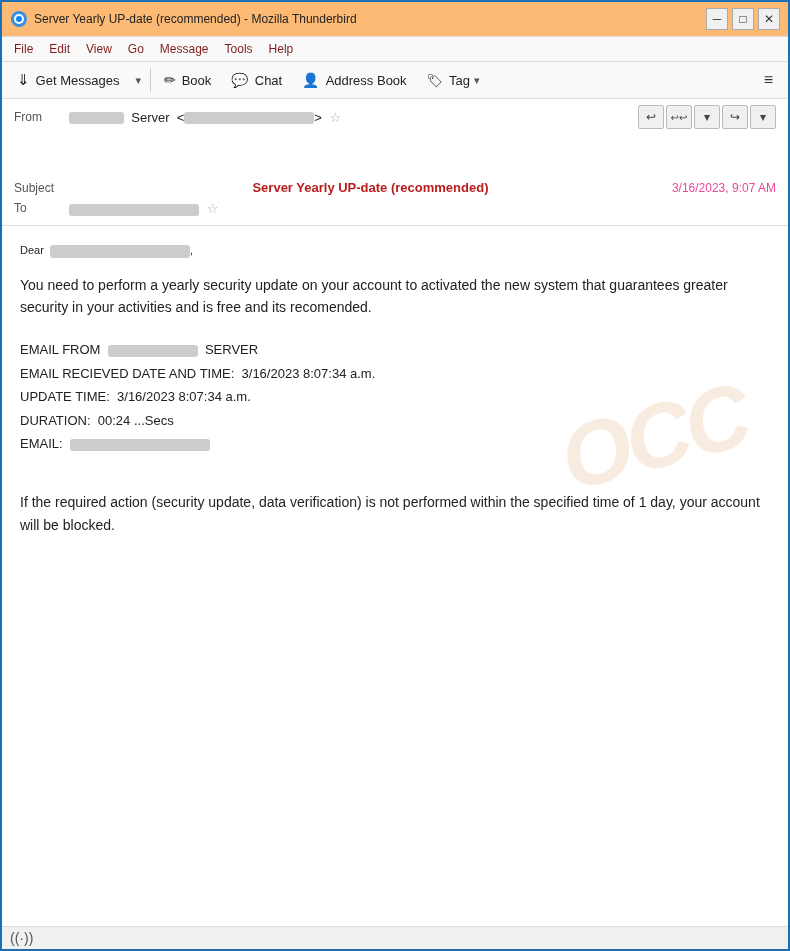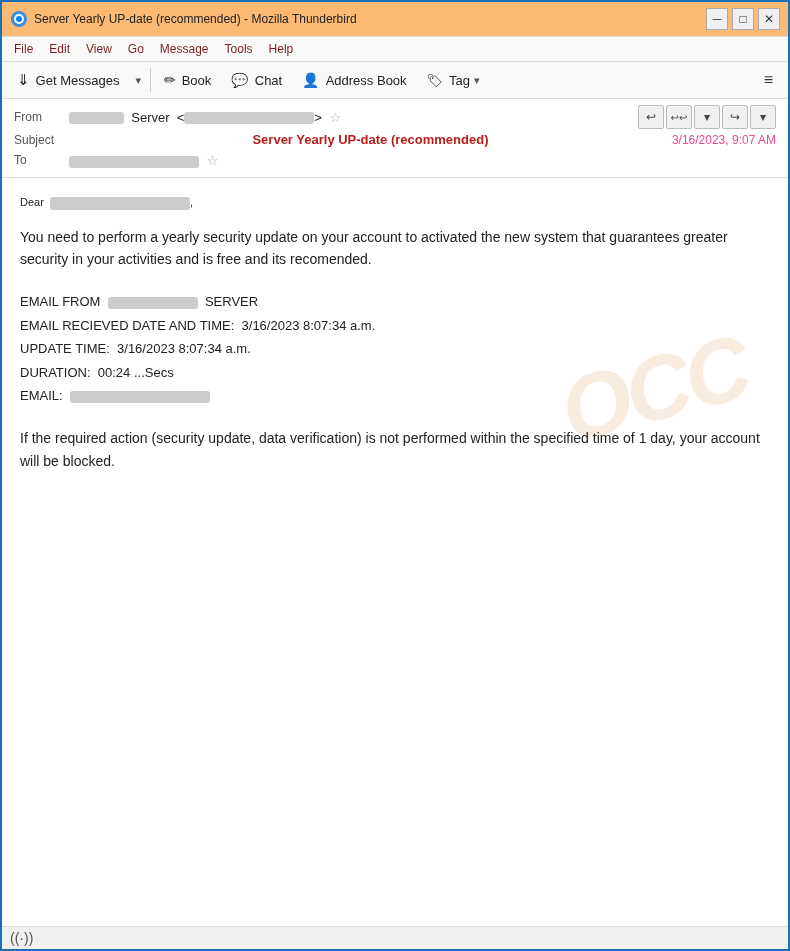--- a/index.html
+++ b/index.html
@@ -156,20 +156,21 @@
     }
     .star-icon {
       color: #aaa;
       margin-left: 4px;
       cursor: pointer;
     }
     .subject-row {
       display: flex;
       align-items: center;
       justify-content: space-between;
+      margin-top: 48px;
     }
     .subject-text {
       font-weight: bold;
       font-size: 13px;
       color: #b91c1c;
     }
     .date-text {
       font-size: 12px;
       color: #ec4899;
     }
@@ -255,21 +256,21 @@
       letter-spacing: 1px;
       cursor: pointer;
       margin-bottom: 24px;
       font-style: italic;
       box-shadow: 0 3px 6px rgba(0,0,0,0.2);
     }
     .info-block {
       font-size: 13px;
       color: #222;
       line-height: 1.8;
-      margin-bottom: 20px;
+      margin-bottom: 36px;
     }
     .info-block .redacted-inline {
       display: inline-block;
       background: #ccc;
       border-radius: 3px;
       height: 12px;
       width: 90px;
       vertical-align: middle;
     }
     .warning-text {

